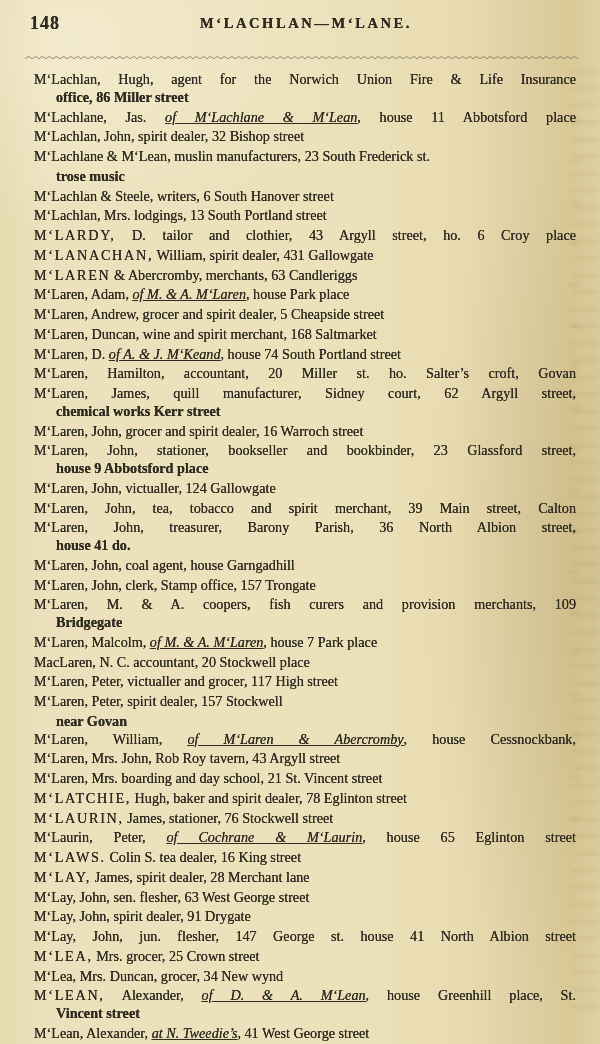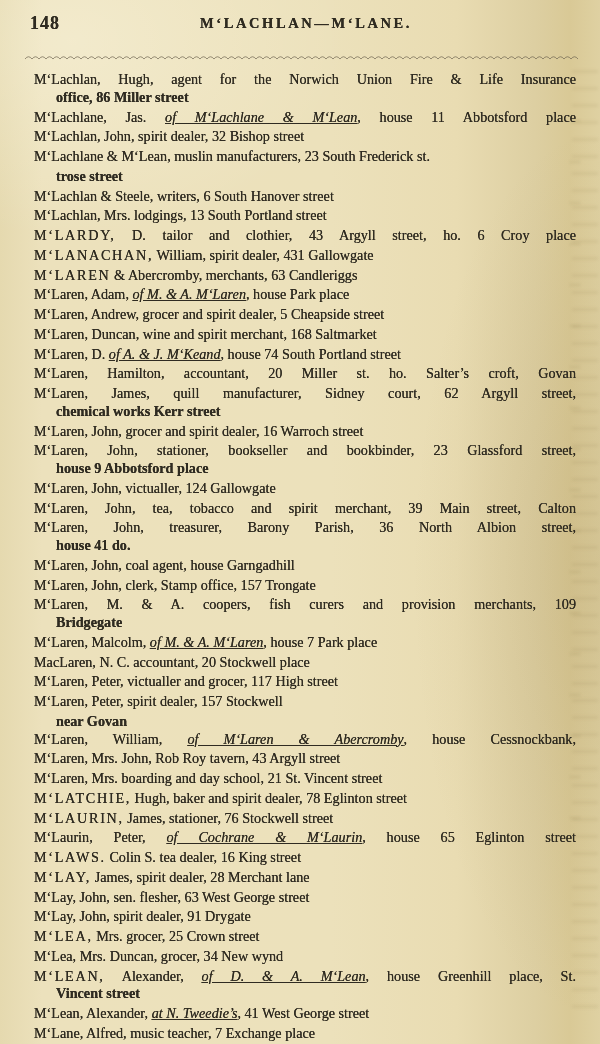--- a/index.html
+++ b/index.html
@@ -94,21 +94,21 @@
       <div class="entry">
         <div class="line just"><span class="rm">M‘Lachlane, Jas. </span><span class="it">of M‘Lachlane &amp; M‘Lean</span><span class="rm">, house 11 Abbotsford place</span></div>
       </div>
       <div class="entry">
         <div class="line"><span class="rm">M‘Lachlan, John, spirit dealer, 32 Bishop street</span></div>
       </div>
       <div class="entry">
         <div class="line"><span class="rm">M‘Lachlane &amp; M‘Lean, muslin manufacturers, 23 South Frederick st.</span></div>
       </div>
       <div class="entry">
-        <div class="line cont"><span class="rm">trose street</span></div>
+        <div class="line cont"><span class="rm">trose music</span></div>
       </div>
       <div class="entry">
         <div class="line"><span class="rm">M‘Lachlan &amp; Steele, writers, 6 South Hanover street</span></div>
       </div>
       <div class="entry">
         <div class="line"><span class="rm">M‘Lachlan, Mrs. lodgings, 13 South Portland street</span></div>
       </div>
       <div class="entry">
         <div class="line just"><span class="caps">M‘LARDY,</span><span class="rm"> D. tailor and clothier, 43 Argyll street, ho. 6 Croy place</span></div>
       </div>
@@ -201,20 +201,23 @@
       <div class="entry">
         <div class="line"><span class="caps">M‘LAY,</span><span class="rm"> James, spirit dealer, 28 Merchant lane</span></div>
       </div>
       <div class="entry">
         <div class="line"><span class="rm">M‘Lay, John, sen. flesher, 63 West George street</span></div>
       </div>
       <div class="entry">
         <div class="line"><span class="rm">M‘Lay, John, spirit dealer, 91 Drygate</span></div>
       </div>
       <div class="entry">
+        <div class="line just"><span class="rm">M‘Lay, John, jun. flesher, 147 George st. house 41 North Albion street</span></div>
+      </div>
+      <div class="entry">
         <div class="line"><span class="caps">M‘LEA,</span><span class="rm"> Mrs. grocer, 25 Crown street</span></div>
       </div>
       <div class="entry">
         <div class="line"><span class="rm">M‘Lea, Mrs. Duncan, grocer, 34 New wynd</span></div>
       </div>
       <div class="entry">
         <div class="line just"><span class="caps">M‘LEAN,</span><span class="rm"> Alexander, </span><span class="it">of D. &amp; A. M‘Lean</span><span class="rm">, house Greenhill place, St.</span></div>
         <div class="line cont"><span class="rm">Vincent street</span></div>
       </div>
       <div class="entry">

